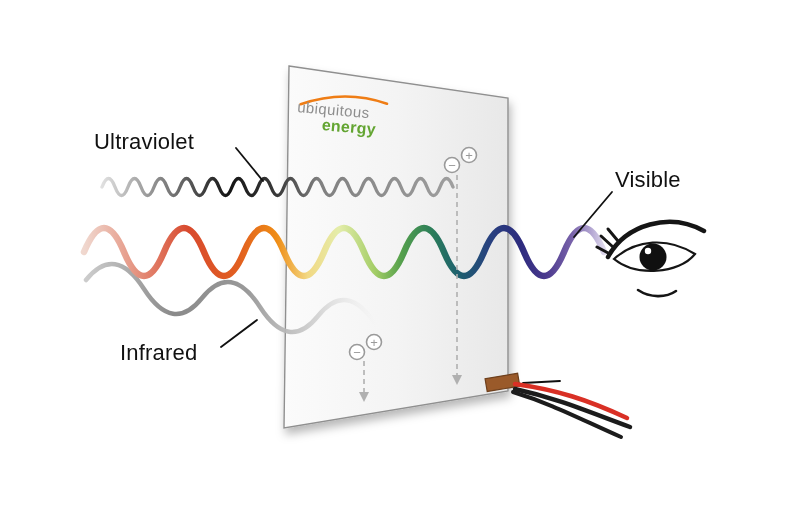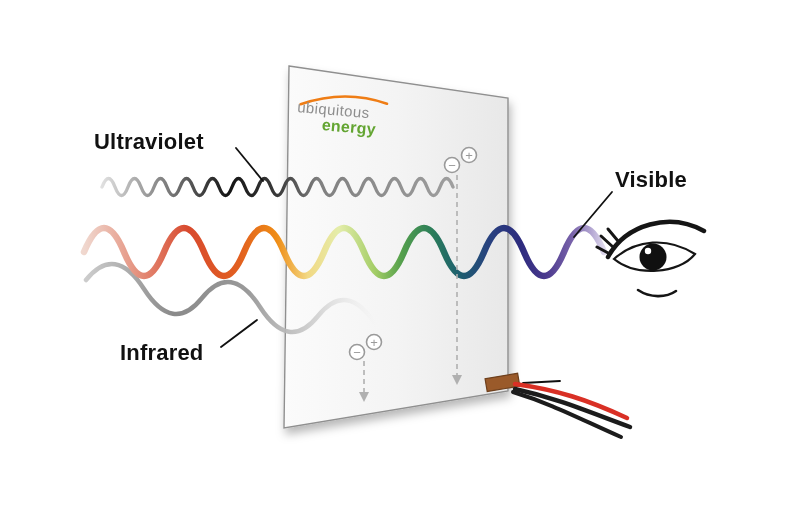--- a/index.html
+++ b/index.html
@@ -2,21 +2,21 @@
 <html><head>
 <meta charset="utf-8">
 <style>
   html,body{margin:0;padding:0;background:#fff;}
   .stage{
     position:relative;width:800px;height:518px;background:#ffffff;
     overflow:hidden;font-family:"Liberation Sans",sans-serif;
   }
   .stage svg.scene{position:absolute;left:0;top:0;}
   .label{
-    position:absolute;font-weight:700;font-size:22px;color:#111;
+    position:absolute;font-weight:400;font-size:22px;color:#111;
     letter-spacing:.2px;white-space:nowrap;
   }
   .logo{
     position:absolute;left:299px;top:88px;width:104px;
     transform:rotate(5deg);transform-origin:0 0;line-height:1;
   }
   .logo-arc{display:block;margin-bottom:-7px;}
   .logo-u{font-size:15px;color:#8e8e8e;letter-spacing:.4px;}
   .logo-e{font-size:16px;font-weight:700;color:#63a532;margin:1px 0 0 26px;letter-spacing:.3px;}
 </style>

